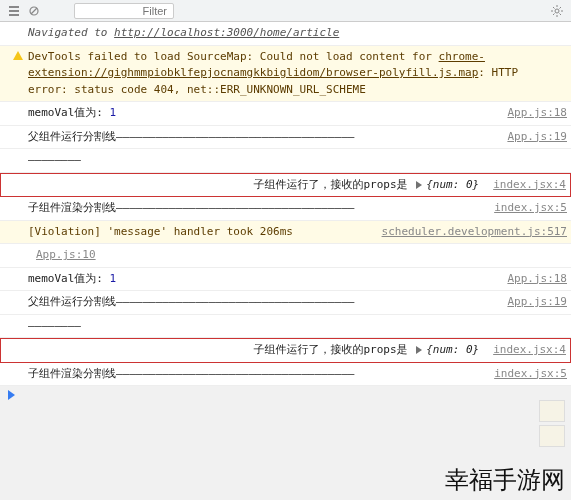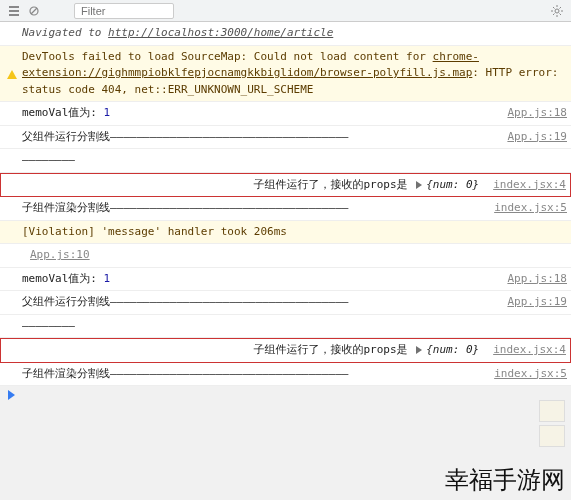--- a/index.html
+++ b/index.html
@@ -23,34 +23,35 @@
   }
   .toolbar .filter {
     margin-left: 30px;
     font-size: 11px;
     color: #999;
     border: 1px solid #ccc;
     border-radius: 2px;
     padding: 1px 6px;
     background: #fff;
     width: 100px;
+    text-align: right;
   }
   .toolbar .spacer { flex: 1; }
   .toolbar .icon-btn {
     width: 20px; height: 20px;
     display: inline-flex; align-items: center; justify-content: center;
     color: #555;
   }
   .console {
     background: #fff;
   }
   .row {
     display: flex;
     align-items: flex-start;
-    padding: 3px 4px 3px 2px;
+    padding: 3px 4px 3px 8px;
     border-bottom: 1px solid #eee;
     line-height: 1.5;
   }
   .gutter {
     width: 20px;
     flex-shrink: 0;
     display: flex;
     align-items: flex-start;
     justify-content: center;
   }
@@ -63,21 +64,20 @@
     color: #888;
     text-decoration: underline;
     white-space: nowrap;
     padding-left: 8px;
   }
   .nav-row { color: #545454; font-style: italic; }
   .nav-row .url { text-decoration: underline; }
   .warn-row {
     background: #fffbe6;
     color: #5c3c00;
-    align-items: center;
   }
   .warn-row .url { text-decoration: underline; }
   .warn-icon {
     width: 0; height: 0;
     border-left: 5px solid transparent;
     border-right: 5px solid transparent;
     border-bottom: 9px solid #f5c518;
     position: relative;
     margin-top: 2px;
   }
@@ -206,20 +206,21 @@
         <div class="src">index.jsx:4</div>
       </div>
       <div class="row">
         <div class="gutter"></div>
         <div class="msg"><span>子组件渲染分割线</span><span class="dashline">————————————————————————————————————</span></div>
         <div class="src">index.jsx:5</div>
       </div>
       <div class="row viol-row">
         <div class="gutter"></div>
         <div class="msg"><span>[Violation] 'message' handler took 206ms</span></div>
+        <div class="src">scheduler.development.js:517</div>
       </div>
       <div class="row">
         <div class="gutter"></div>
         <div class="src">App.js:10</div>
       </div>
       <div class="row">
         <div class="gutter"></div>
         <div class="msg"><span>memoVal值为: </span><span class="num-blue">1</span></div>
         <div class="src">App.js:18</div>
       </div>

